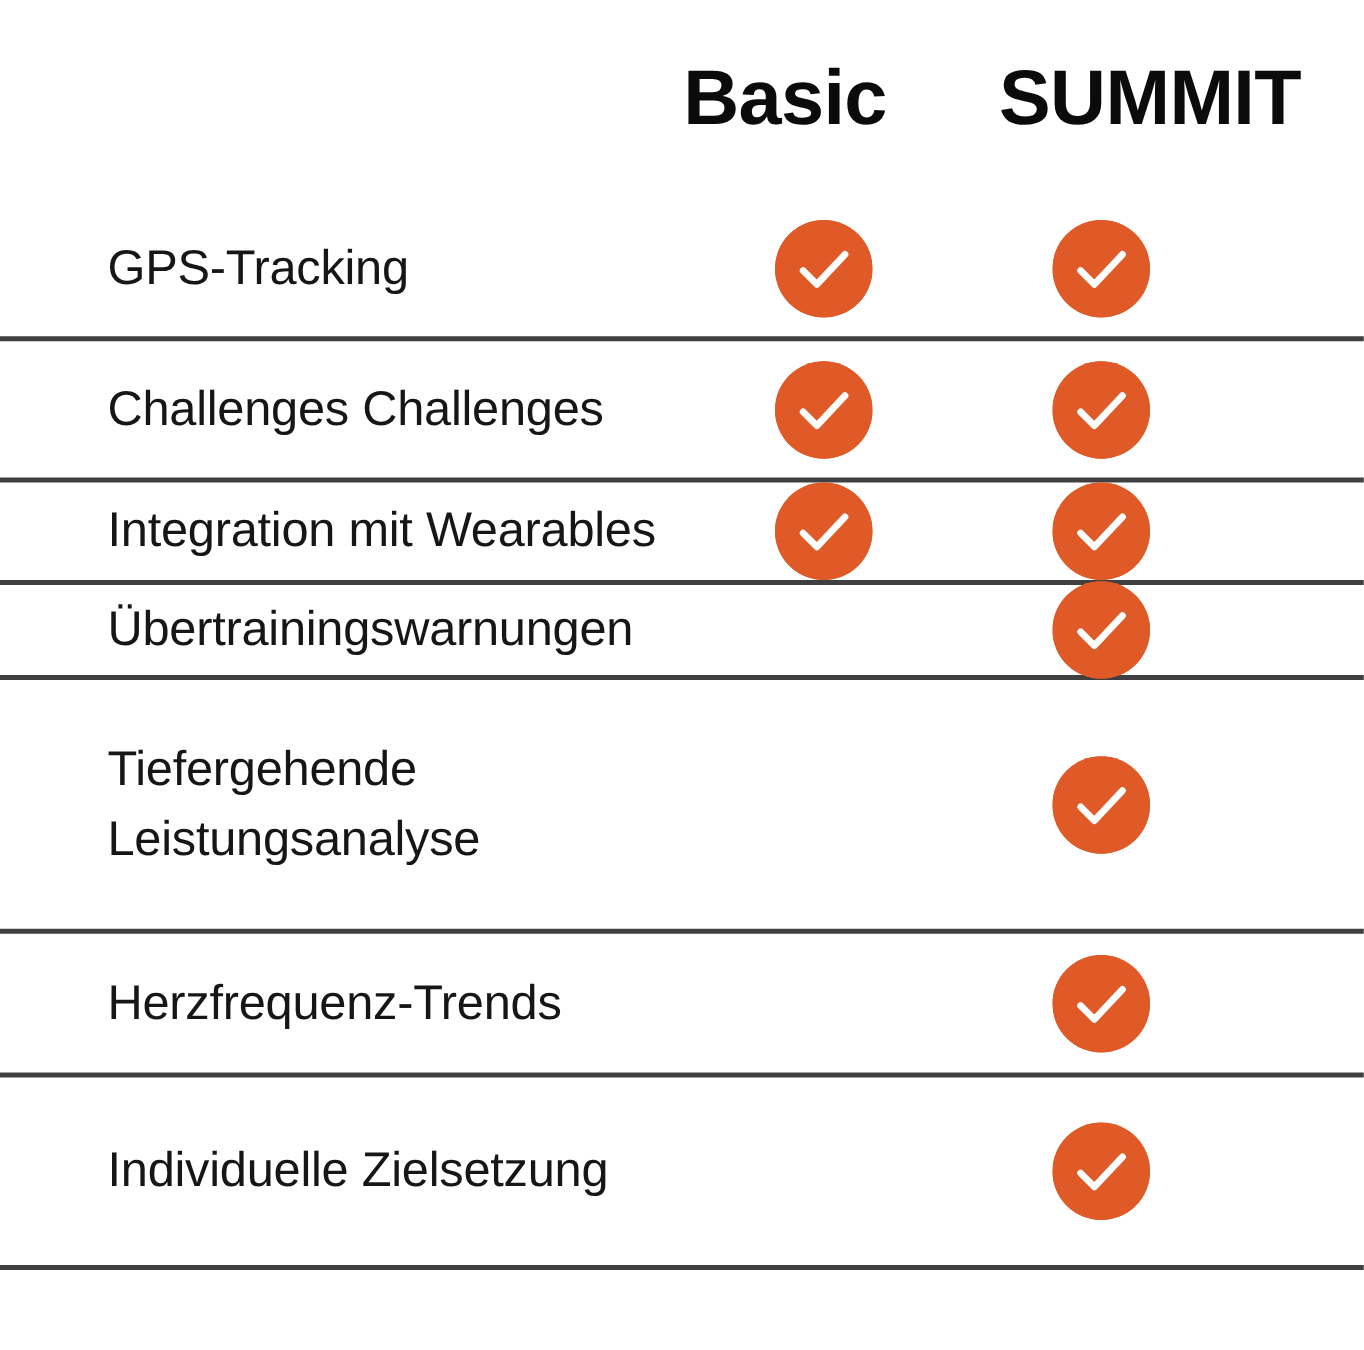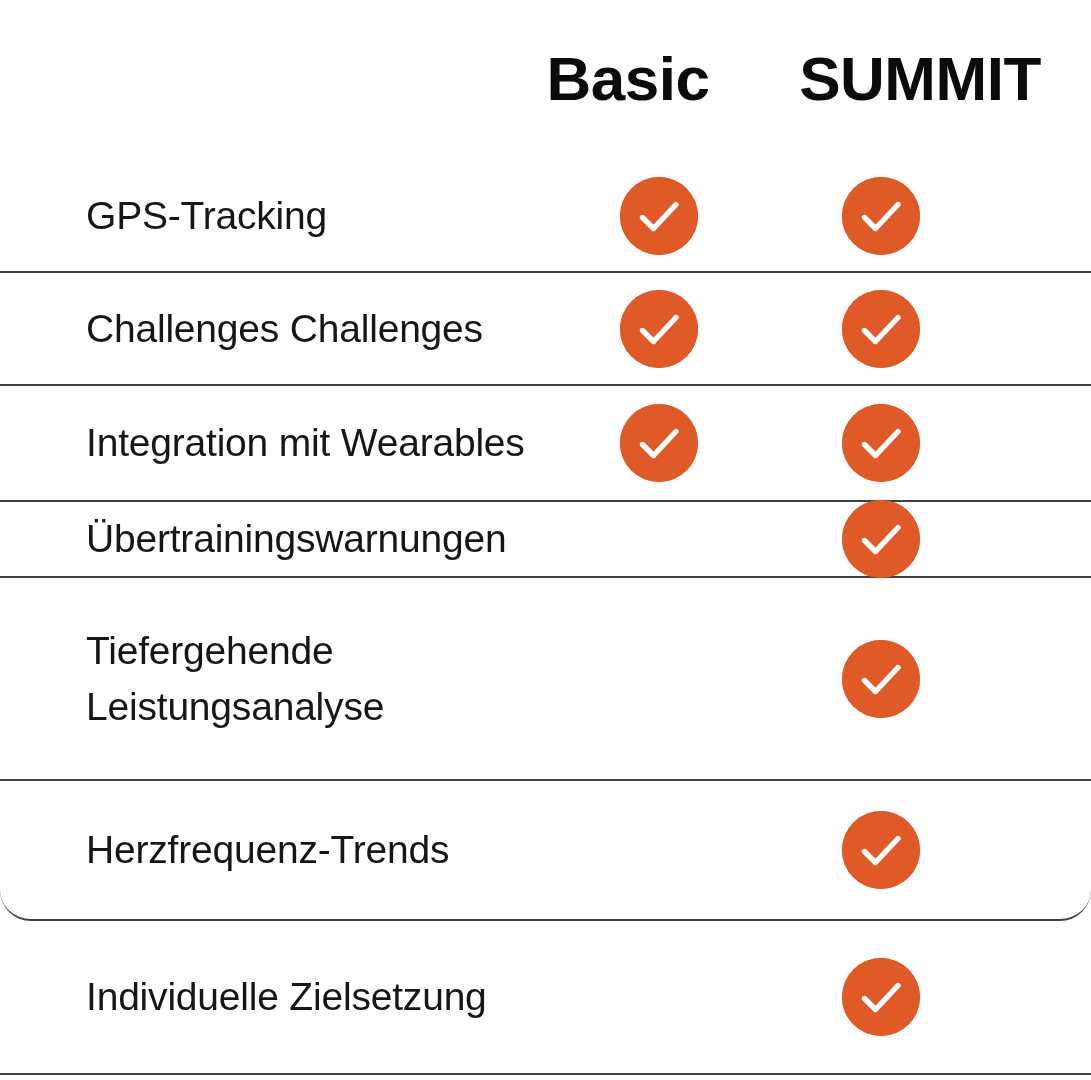--- a/index.html
+++ b/index.html
@@ -43,21 +43,21 @@
   }
   .col-head.basic  { left: 628px; }
   .col-head.summit { left: 920px; }
 
   
   .rows { position: relative; width: 100%; }
 
   .feature-row {
     position: relative;
     width: 100%;
-    border-bottom: 2px solid #404040;
+    border-bottom: 4px solid #404040;
     box-sizing: border-box;
     display: block;
   }
 
   .feature-label {
     position: absolute;
     left: 86px;
     top: 50%;
     transform: translateY(-50%);
     font-size: 39px;
@@ -87,24 +87,24 @@
     display: block;
   }
   .check-circle svg {
     display: block;
     width: 78px;
     height: 78px;
   }
 
   
   .row-h-113 { height: 113px; }
-  .row-h-114 { height: 116px; }
+  .row-h-114 { height: 82px; }
   .row-h-105 { height: 76px; }
   .row-h-165 { height: 203px; }
-  .row-h-115 { height: 140px; border-radius: 31px; }
+  .row-h-115 { height: 115px; }
   .row-h-121 { height: 154px; }
 
   .footer-space { height: 37px; width: 100%; }
 </style>
 </head>
 <body>
 
 <div class="comparison-table">
 
   <div class="table-header">

